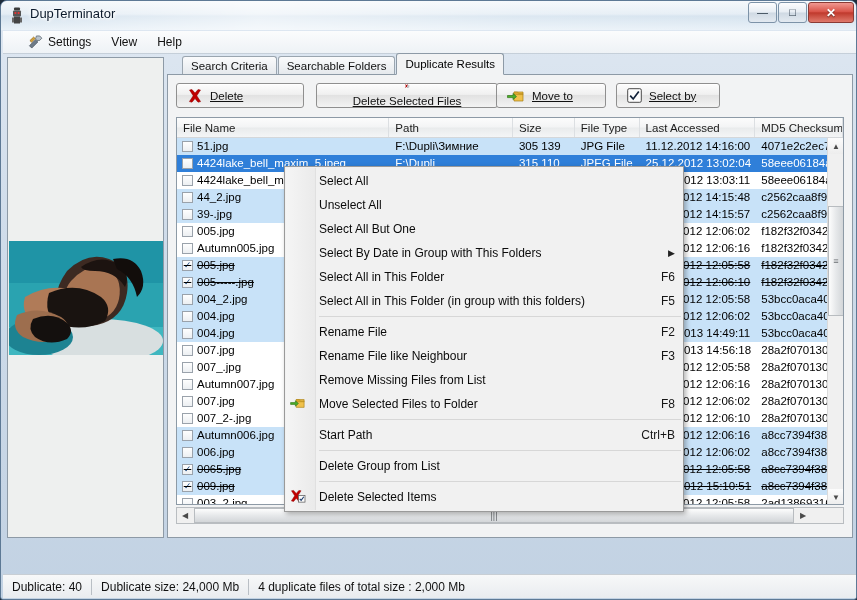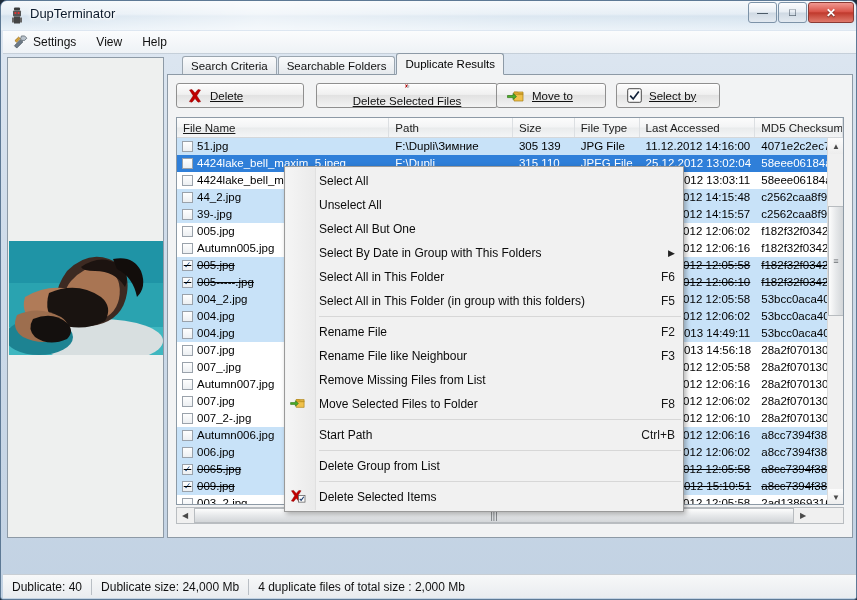--- a/index.html
+++ b/index.html
@@ -55,21 +55,21 @@
     background: linear-gradient(180deg,#f19891 0%, #d9554a 45%, #c03a2d 52%, #e07a6c 100%);
   }
   .wglyph { font-size: 11px; color: #20303f; line-height: 1; }
   .wbtn.close .wglyph { color: #fff; font-weight: bold; font-size: 12px; text-shadow: 0 1px 1px rgba(0,0,0,.5); }
 
   
   #menubar {
     position: absolute; left: 2px; top: 30px; width: 853px; height: 23px;
     background: linear-gradient(180deg,#fbfcfd 0%, #eef2f6 100%);
     border-bottom: 1px solid #c5cfd9;
-    display: flex; align-items: center;
+    display: flex; align-items: center; padding-left: 15px;
   }
   .menu-item {
     padding: 3px 10px; font-size: 12px; color: #111; white-space: nowrap;
     display:flex; align-items:center; gap:5px;
   }
   #wrench { width: 15px; height: 14px; display:block; }
 
   
   #leftpanel {
     position: absolute; left: 6px; top: 56px; width: 157px; height: 481px;
@@ -364,21 +364,21 @@
           <svg width="15" height="15" viewBox="0 0 15 15">
             <rect x="0.7" y="0.7" width="13.6" height="13.6" rx="1.5" fill="#fcfcfc" stroke="#4a4a4a" stroke-width="1"></rect>
             <path d="M3.2 7.6 L6.2 11 L11.8 3.6" fill="none" stroke="#12223a" stroke-width="1.7"></path>
           </svg>
           <span class="lbl">Select by</span>
         </div>
       </div>
 
       <div id="listwrap">
         <div id="headerrow">
-            <div class="hcell" style="width: 213px; text-decoration: underline;">File Name</div>
+            <div class="hcell" style="width: 213px;">File Name</div>
             <div class="hcell" style="width: 124px;">Path</div>
             <div class="hcell" style="width: 62px;">Size</div>
             <div class="hcell" style="width: 65px;">File Type</div>
             <div class="hcell" style="width: 116px;">Last Accessed</div>
             <div class="hcell" style="width: 88px;">MD5 Checksum</div>
           </div>
         <div id="rowsclip">
             <div class="row blue">
               <div class="c" style="width: 213px; padding-left: 0px; display: flex; align-items: center;">
                 <span class="cbx"></span>

